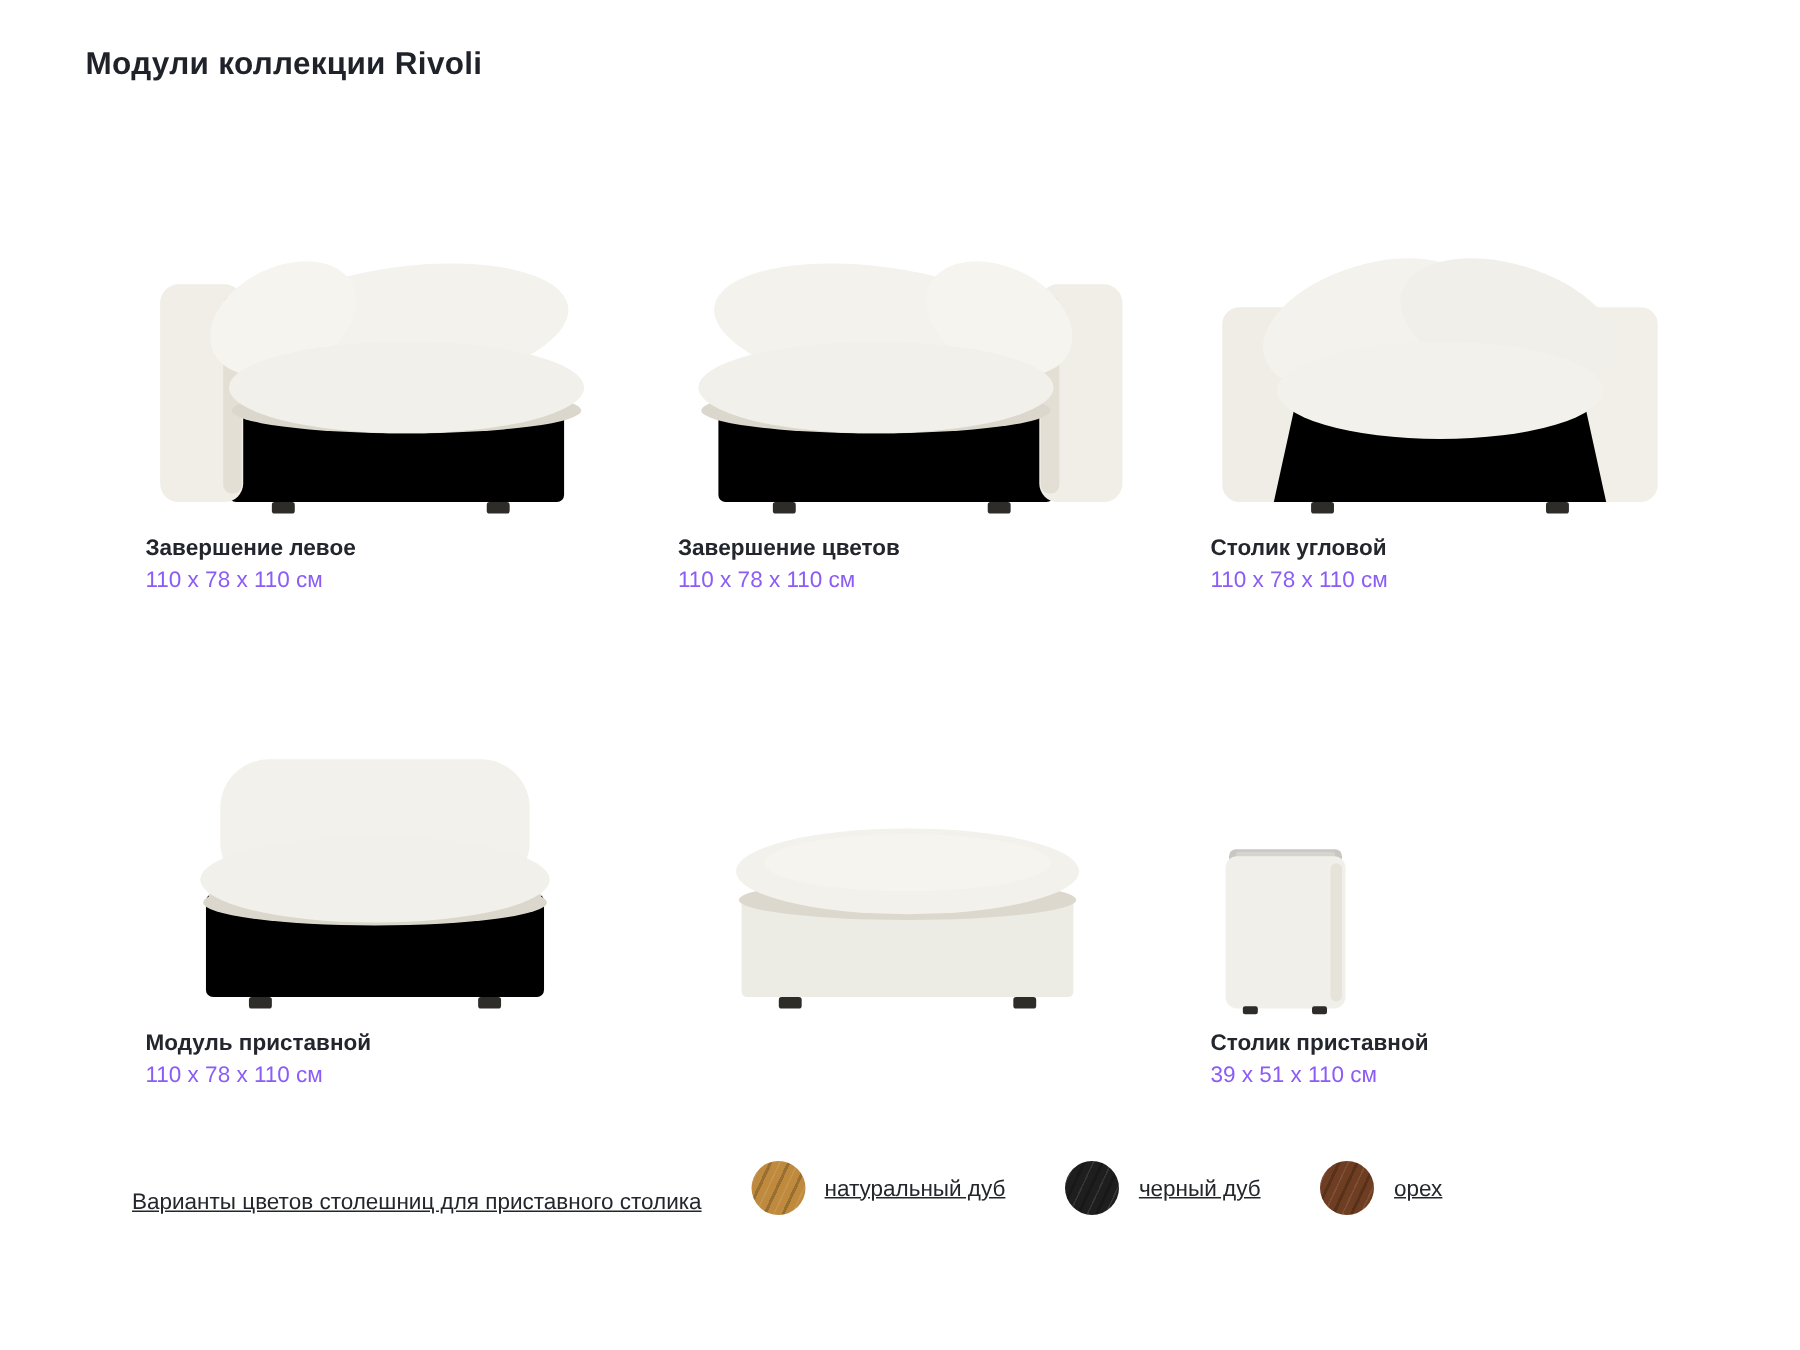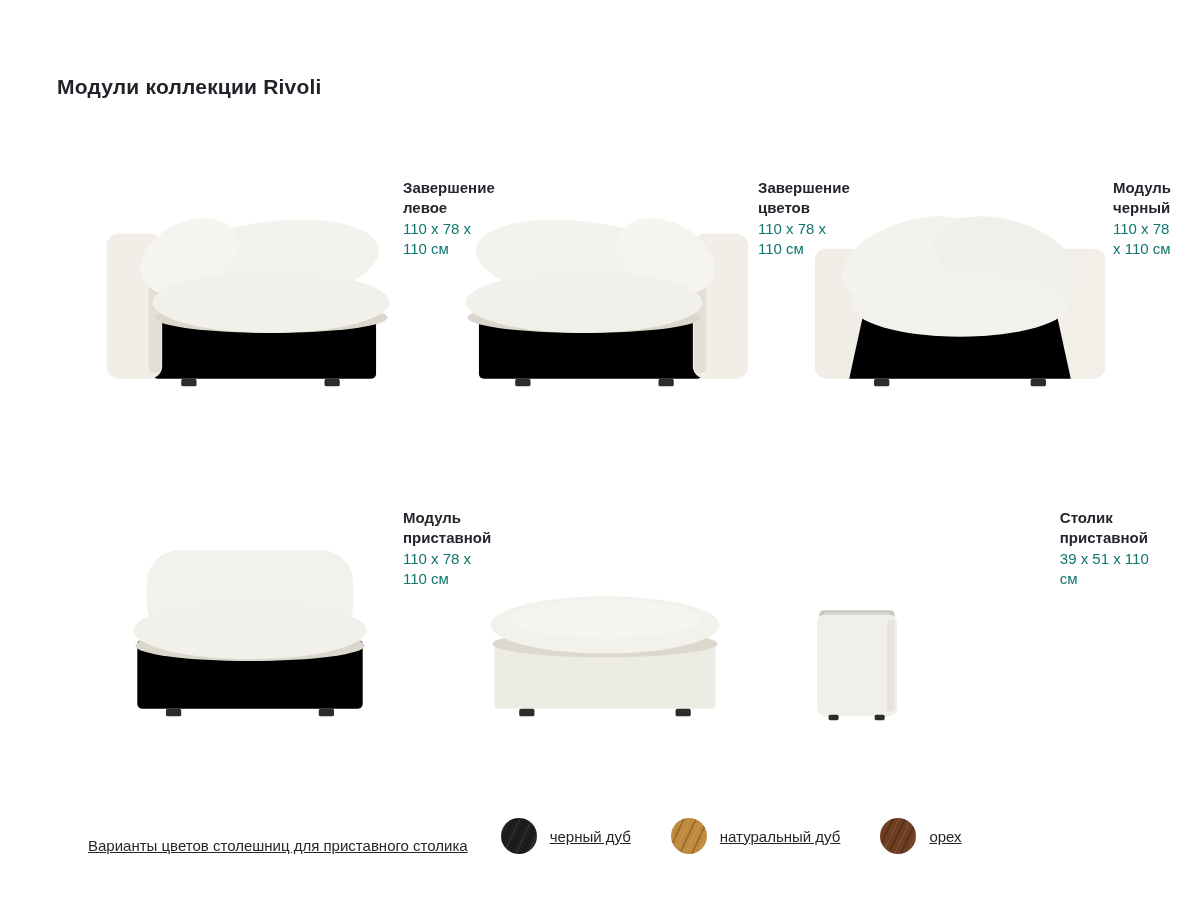--- a/index.html
+++ b/index.html
@@ -3,42 +3,42 @@
 <meta charset="utf-8">
 <style>
   html, body { margin: 0; padding: 0; }
   body {
     width: 1200px; height: 900px;
     background: #ffffff;
     font-family: "Liberation Sans", sans-serif;
     color: #22262b;
     overflow: hidden;
   }
-  .page { padding: 74px 57px 0 57px; box-sizing: border-box; width: 1200px; height: 900px; }
+  .page { padding: 30px 57px 0 57px; box-sizing: border-box; width: 1200px; height: 900px; }
 
   .page-title {
     font-size: 21px; font-weight: 700; letter-spacing: 0.2px;
     color: #1f2329; line-height: 26px; margin: 0;
   }
 
   .grid {
     margin-top: 72px; margin-left: 40px;
     display: grid;
     grid-template-columns: 355px 355px 356px;
     grid-auto-rows: 330px;
   }
-  .card { display: flex; flex-direction: row; align-items: flex-start; }
+  .card { display: flex; flex-direction: column; align-items: flex-start; }
   .card .img {
     height: 222px; width: 100%;
     display: flex; align-items: flex-end; justify-content: flex-start;
   }
   .mirror svg { transform: scaleX(-1); }
   .caption { margin-top: 6px; }
   .product-name { font-size: 15px; font-weight: 700; line-height: 20px; color: #23272d; }
-  .product-dims { font-size: 15px; font-weight: 400; line-height: 20px; color: #0f766e; margin-top: 1px; }
+  .product-dims { font-size: 15px; font-weight: 400; line-height: 20px; color: #8b5cf6; margin-top: 1px; }
 
   .colors-row {
     margin-top: -14px; margin-left: 31px;
     display: flex; align-items: flex-end; text-decoration: underline;
   }
   .colors-label { font-size: 15px; color: #23272d; margin-right: 33px; }
   .swatch { display: flex; align-items: center; }
   .swatch + .swatch { margin-left: 40px; }
   .swatch-circle {
     width: 36px; height: 36px; border-radius: 50%;
@@ -112,21 +112,21 @@
           <rect x="256" y="48" width="56" height="136" rx="12" fill="#f1efe8"></rect>
           <path d="M 58 120 L 262 120 L 276 184 L 44 184 Z" fill="#ecege1"></path>
           <ellipse cx="112" cy="60" rx="78" ry="42" fill="#f4f2ec" transform="rotate(-17 112 60)"></ellipse>
           <ellipse cx="208" cy="60" rx="78" ry="42" fill="#f1efe9" transform="rotate(17 208 60)"></ellipse>
           <ellipse cx="160" cy="106" rx="114" ry="34" fill="#f3f1eb"></ellipse>
           <rect x="70" y="184" width="16" height="8" rx="2" fill="#2e2c29"></rect>
           <rect x="234" y="184" width="16" height="8" rx="2" fill="#2e2c29"></rect>
         </svg>
       </div>
       <div class="caption">
-        <div class="product-name">Модуль черный</div>
+        <div class="product-name">Столик угловой</div>
         <div class="product-dims">110 x 78 x 110 см</div>
       </div>
     </div>
 
     <div class="card">
       <div class="img">
         <svg viewBox="0 0 320 200" width="306" height="191" role="img">
           <rect x="52" y="18" width="216" height="92" rx="34" fill="#f3f1eb"></rect>
           <rect x="42" y="112" width="236" height="72" rx="5" fill="#ecege1"></rect>
           <rect x="44" y="112" width="232" height="9" fill="#ddd9ce"></rect>
@@ -171,31 +171,31 @@
         <div class="product-dims">39 x 51 x 110 см</div>
       </div>
     </div>
 
   </div>
 
   <div class="colors-row">
     <span class="colors-label">Варианты цветов столешниц для приставного столика</span>
 
     <span class="swatch">
+      <span class="swatch-circle" style="background-color: rgb(191, 138, 61);">
+          <span class="grain"></span>
+        </span>
+      <span class="swatch-label">натуральный дуб</span>
+    </span>
+
+    <span class="swatch">
       <span class="swatch-circle" style="background-color: rgb(30, 30, 30);">
           <span class="grain"></span>
         </span>
       <span class="swatch-label">черный дуб</span>
-    </span>
-
-    <span class="swatch">
-      <span class="swatch-circle" style="background-color: rgb(191, 138, 61);">
-          <span class="grain"></span>
-        </span>
-      <span class="swatch-label">натуральный дуб</span>
     </span>
 
     <span class="swatch">
       <span class="swatch-circle" style="background-color: rgb(110, 61, 34);">
           <span class="grain"></span>
         </span>
       <span class="swatch-label">орех</span>
     </span>
   </div>
 

